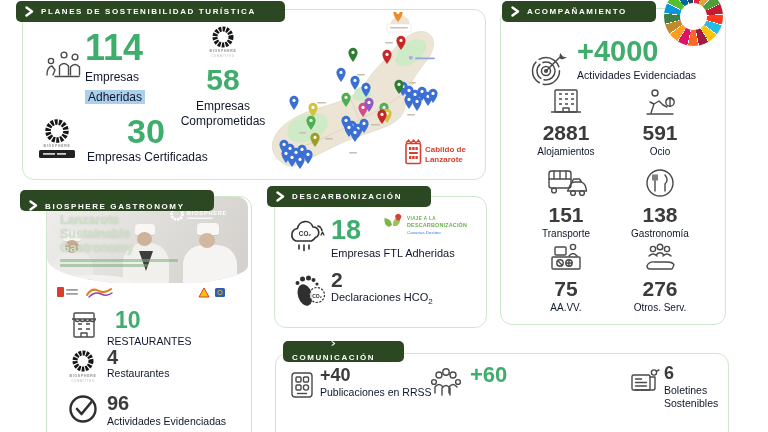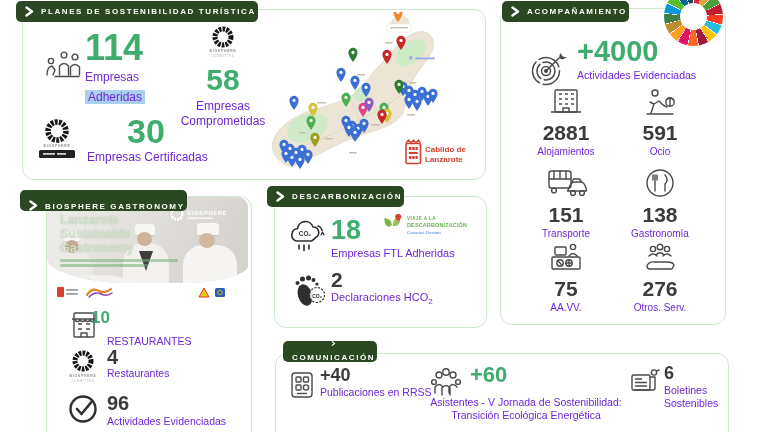--- a/index.html
+++ b/index.html
@@ -1,25 +1,25 @@
 <!DOCTYPE html>
 <html><head>
 <meta charset="utf-8">
 <style>
   html,body{margin:0;padding:0;background:#fff;}
   .stage{position:relative;width:768px;height:432px;background:#fff;overflow:hidden;
          font-family:"Liberation Sans",sans-serif;color:#3b3b3b;}
   .a{position:absolute;}
   .panel{position:absolute;background:#fff;border:1.5px solid #cfe8cd;border-radius:12px;}
   .badge{position:absolute;display:flex;align-items:center;gap:7px;background:#2c4822;color:#fff;
-         border-radius:5px;padding:0 2px 0 9px;height:21px;font-size:8px;font-weight:700;
+         border-radius:5px;padding:0 29px 0 9px;height:21px;font-size:8px;font-weight:700;
          letter-spacing:1.6px;z-index:6;white-space:nowrap;}
   .num{font-weight:700;color:#3b3b3b;line-height:1;}
   .green{color:#3fad6c;}
-  .lbl{color:#6d28d9;line-height:1.25;}
+  .lbl{color:#0f172a;line-height:1.25;}
   .hl{background:#abd0ee;padding:0 3px;}
   .cell{position:absolute;width:94px;text-align:center;}
   .cell .num{font-size:21px;margin-top:3px;}
   .cell .lbl{font-size:10px;margin-top:3px;}
   svg{display:block;}
   .sdg{position:absolute;left:664px;top:-13px;width:59px;height:59px;border-radius:50%;z-index:7;}
   .sdg .spokes{position:absolute;inset:0;border-radius:50%;
        background:repeating-conic-gradient(#fff 0deg 1.6deg, rgba(255,255,255,0) 1.6deg 21.18deg);}
   .sdg .hole{position:absolute;inset:16px;background:#fff;border-radius:50%;}
   .photo{position:absolute;left:0;top:0;width:201px;height:106px;border-radius:10px 10px 2px 2px;
@@ -346,21 +346,21 @@
     </div>
 
     <svg class="a" style="left:20px;top:112px" width="34" height="32" viewBox="0 0 34 32">
       <g fill="none" stroke="#4a4a4a" stroke-width="1.4" stroke-linejoin="round">
         <rect x="7" y="4" width="20" height="24" rx="1"></rect>
         <path d="M5 10 h24 M8 10 a2.5 2.5 0 0 0 5 0 a2.5 2.5 0 0 0 5 0 a2.5 2.5 0 0 0 5 0 a2.5 2.5 0 0 0 5 0"></path>
         <path d="M11 15 h4 M19 15 h4 M11 20 h4 M19 20 h4"></path>
         <path d="M14 28 v-4 h6 v4"></path>
       </g>
     </svg>
-    <div class="a num green" style="left:44px;top:112px;font-size:17px;">10</div>
+    <div class="a num green" style="left:68px;top:112px;font-size:23px;">10</div>
     <div class="a lbl" style="left:60px;top:138px;font-size:10.5px;">RESTAURANTES</div>
 
     <svg class="a" style="left:14px;top:150px" width="44" height="40" viewBox="0 0 44 40">
       <circle cx="22" cy="14" r="8" fill="none" stroke="#161616" stroke-width="5" stroke-dasharray="2.6 1.1"></circle>
       <text x="22" y="30" text-anchor="middle" font-size="3.4" letter-spacing="0.8" fill="#8a8a8a" font-weight="bold">BIOSPHERE</text>
       <text x="22" y="35" text-anchor="middle" font-size="2.8" letter-spacing="0.7" fill="#b5b5b5">COMMITTED</text>
     </svg>
     <div class="a num" style="left:60px;top:150px;font-size:20px;">4</div>
     <div class="a lbl" style="left:60px;top:170px;font-size:10.5px;">
       <div>Restaurantes</div>
@@ -444,24 +444,20 @@
       <g fill="none" stroke="#4a4a4a" stroke-width="1.4" stroke-linecap="round" stroke-linejoin="round">
         <circle cx="11" cy="9" r="3"></circle>
           <circle cx="25" cy="9" r="3"></circle>
           <circle cx="18" cy="6" r="3.2"></circle>
         <circle cx="6" cy="16" r="2.4"></circle>
           <circle cx="30" cy="16" r="2.4"></circle>
         <path d="M7 27 v-6 q4 -5 8 0 M21 27 v-6 q4 -5 8 0 M14 29 v-7 q4 -5 8 0 v7"></path>
       </g>
     </svg>
     <div class="a num green" style="left:194px;top:10px;font-size:22px;text-align:right;">+60</div>
-    <div class="a lbl" style="left:105px;top:42px;width:290px;text-align:center;font-size:10.5px;">
-      <div>Asistentes - V Jornada de Sostenibilidad:</div>
-        <div>Transición Ecológica Energética</div>
-    </div>
 
     <svg class="a" style="left:353px;top:14px" width="32" height="28" viewBox="0 0 32 28">
       <g fill="none" stroke="#4a4a4a" stroke-width="1.4" stroke-linecap="round" stroke-linejoin="round">
         <rect x="3" y="7" width="18" height="15" rx="1.5"></rect>
         <path d="M21 9 h5 v11 a2 2 0 0 1 -2 2 h-18"></path>
         <path d="M6.5 11 h6 M6.5 14.5 h11 M6.5 18 h11"></path>
         <circle cx="25" cy="4.5" r="2.6"></circle>
           <path d="M27.5 3 l2.5 -1"></path>
       </g>
     </svg>

